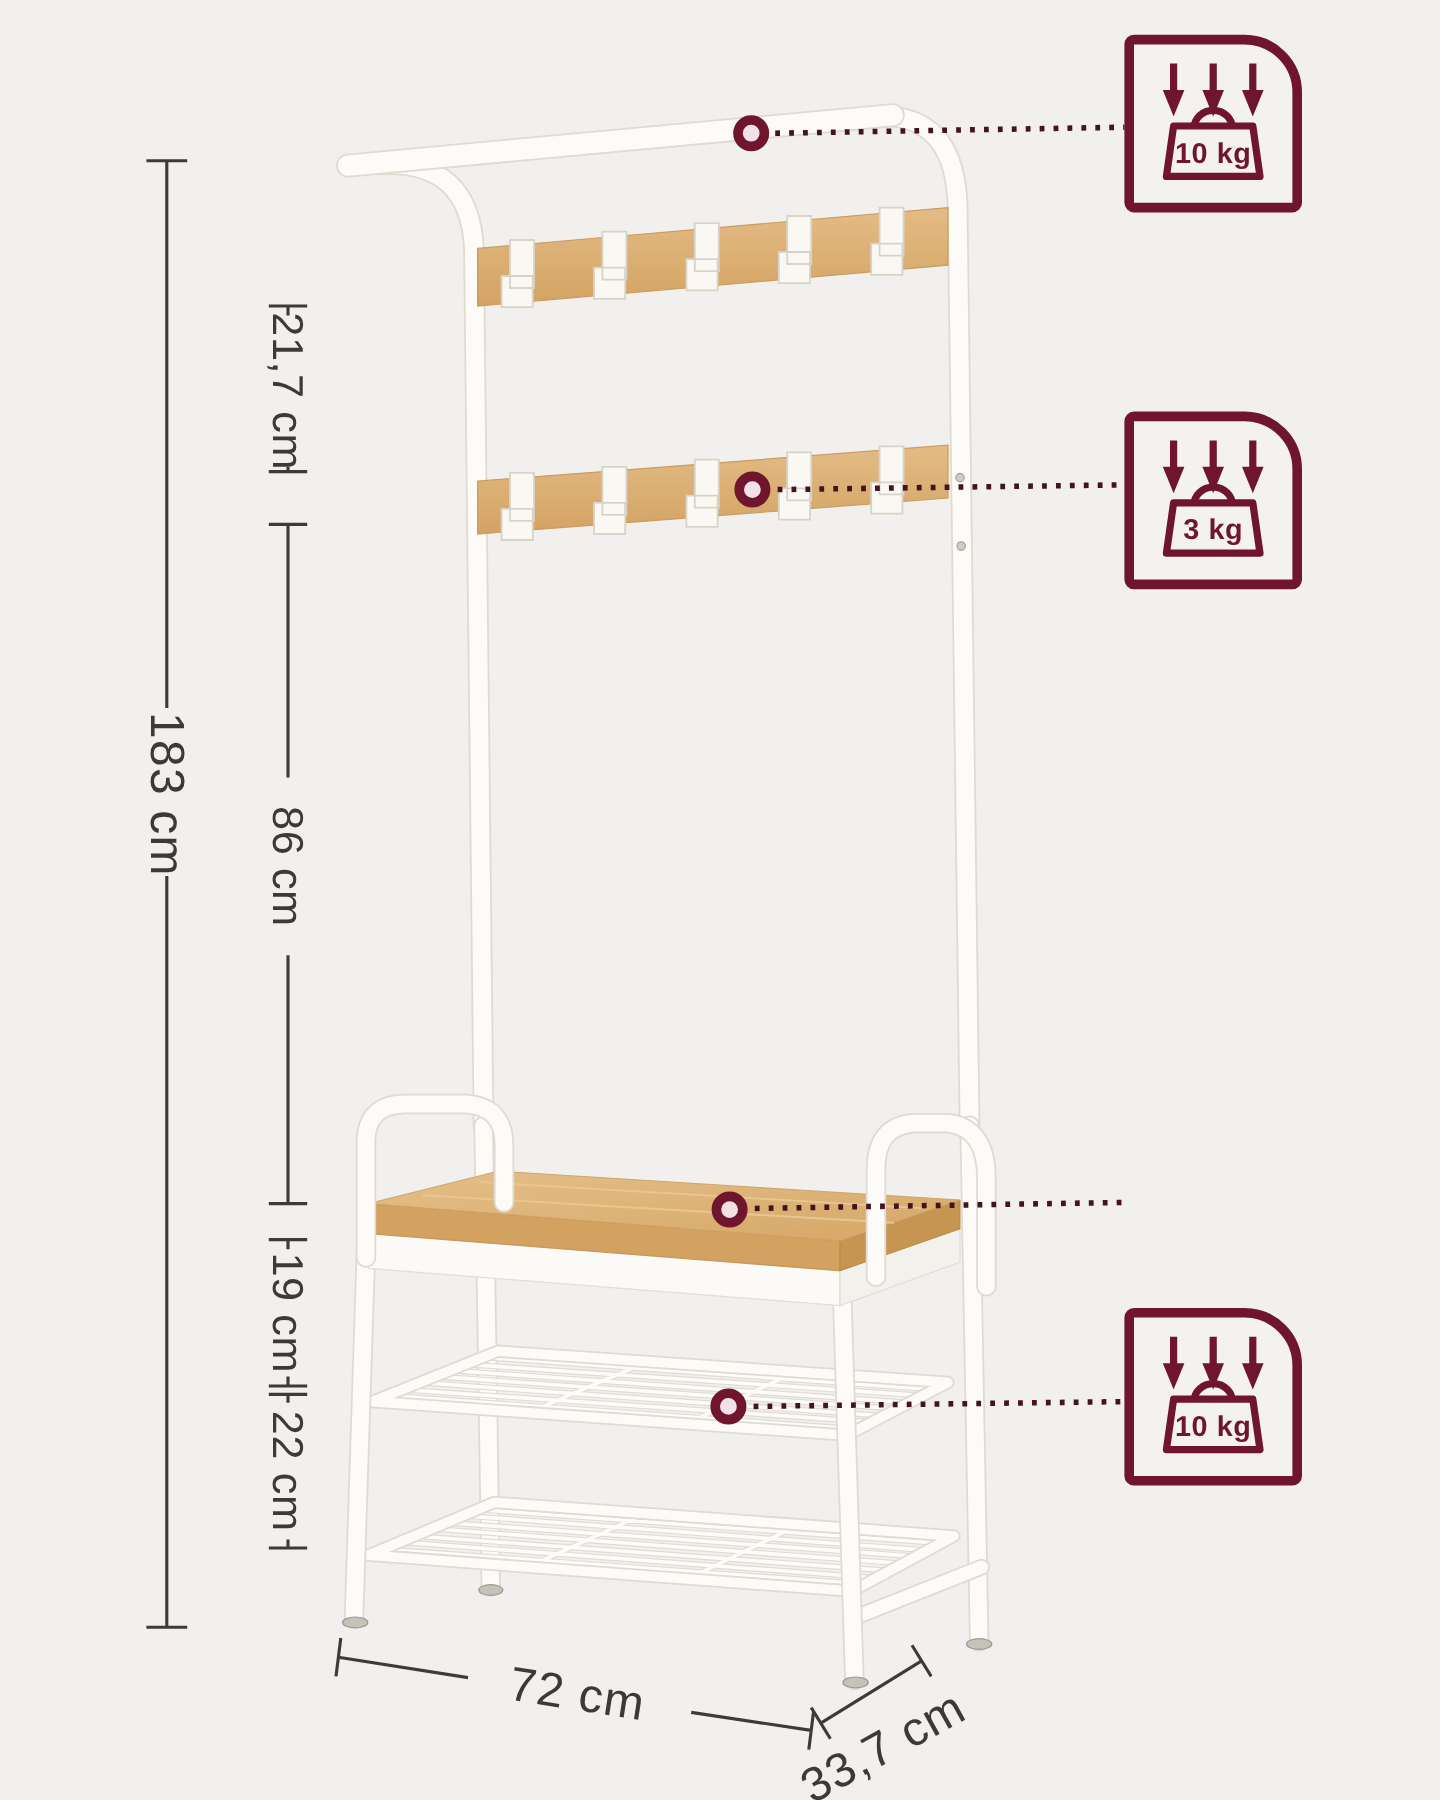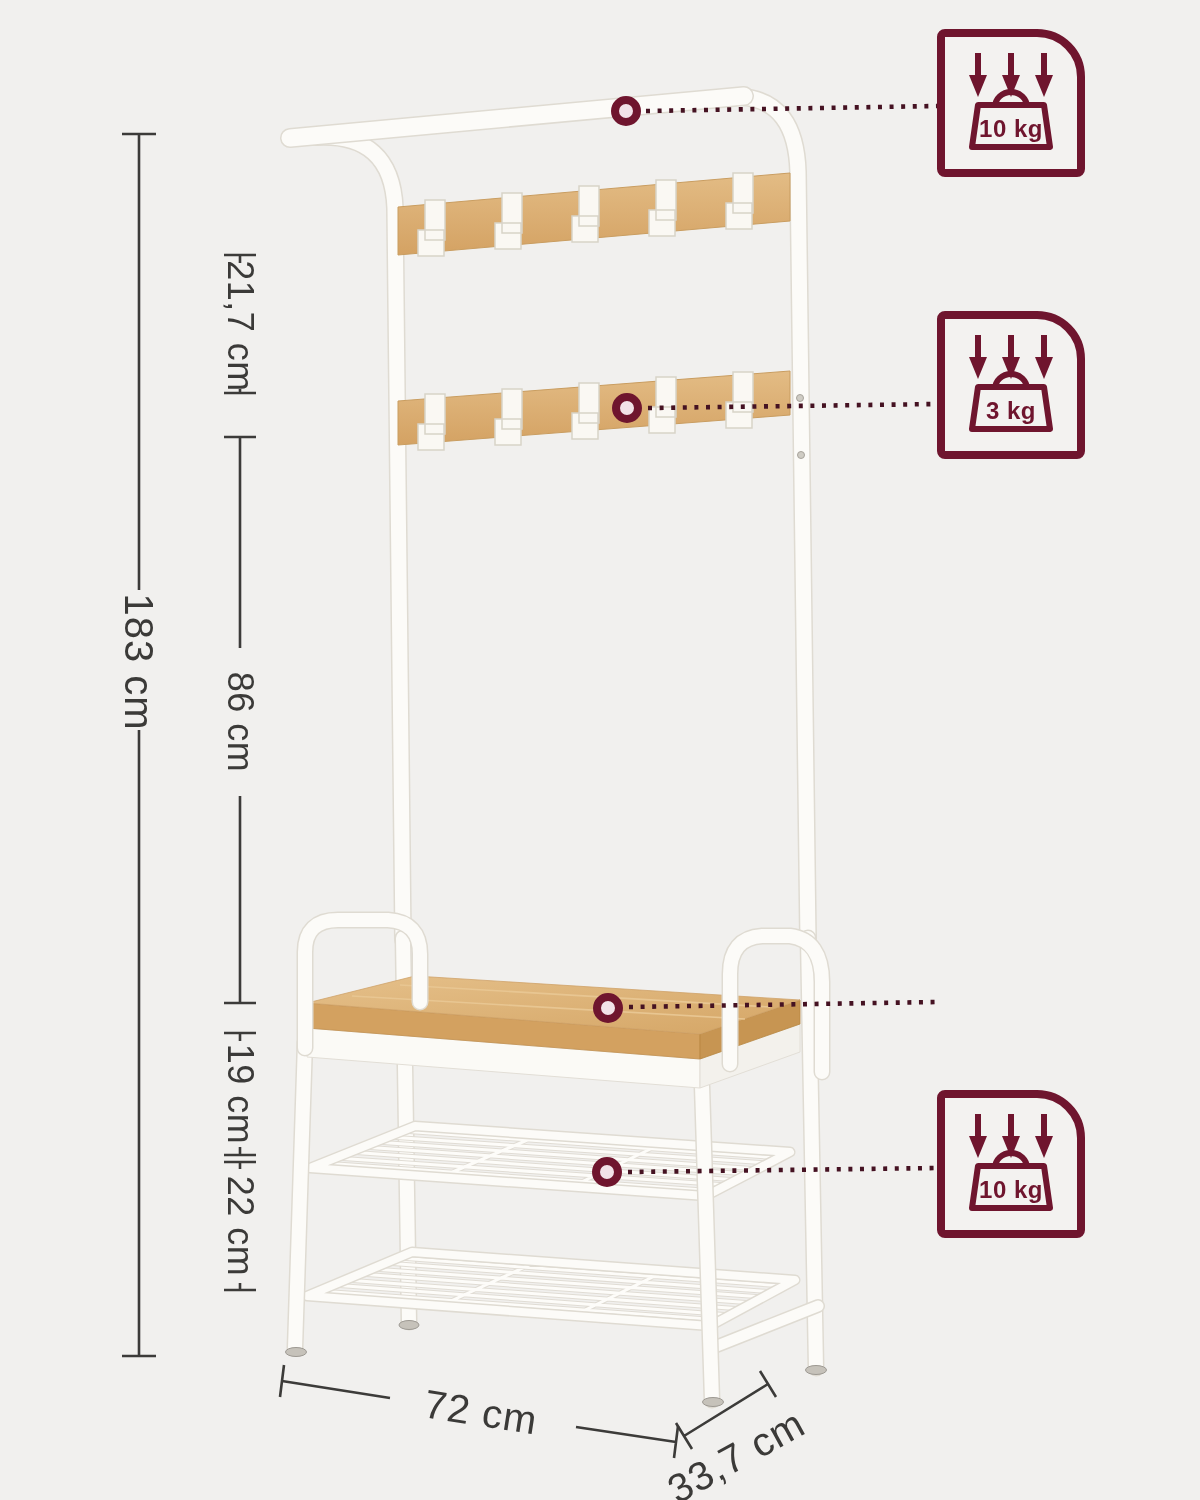--- a/index.html
+++ b/index.html
@@ -183,21 +183,21 @@
       <polygon class="badge-head" points="90,38 108,38 99,60"></polygon>
     </g>
     <g>
       <path class="badge-ico" d="M50,70 A16,15 0 0 1 82,70"></path>
       <path class="badge-body" d="M33,68 L99,68 L105,110 L27,110 Z"></path>
       <text class="badge-label" x="66" y="91" text-anchor="middle" dominant-baseline="central">10 kg</text>
     </g>
   </svg>
 </div>
 
-<div class="badge" style="left:937px;top:311px;">
+<div class="badge" style="left:937px;top:343px;">
   <svg width="132" height="132" viewBox="0 0 132 132">
     <g>
       <path class="badge-ico" d="M33,16 V40 M66,16 V40 M99,16 V40"></path>
       <polygon class="badge-head" points="24,38 42,38 33,60"></polygon>
       <polygon class="badge-head" points="57,38 75,38 66,60"></polygon>
       <polygon class="badge-head" points="90,38 108,38 99,60"></polygon>
     </g>
     <g>
       <path class="badge-ico" d="M50,70 A16,15 0 0 1 82,70"></path>
       <path class="badge-body" d="M33,68 L99,68 L105,110 L27,110 Z"></path>

